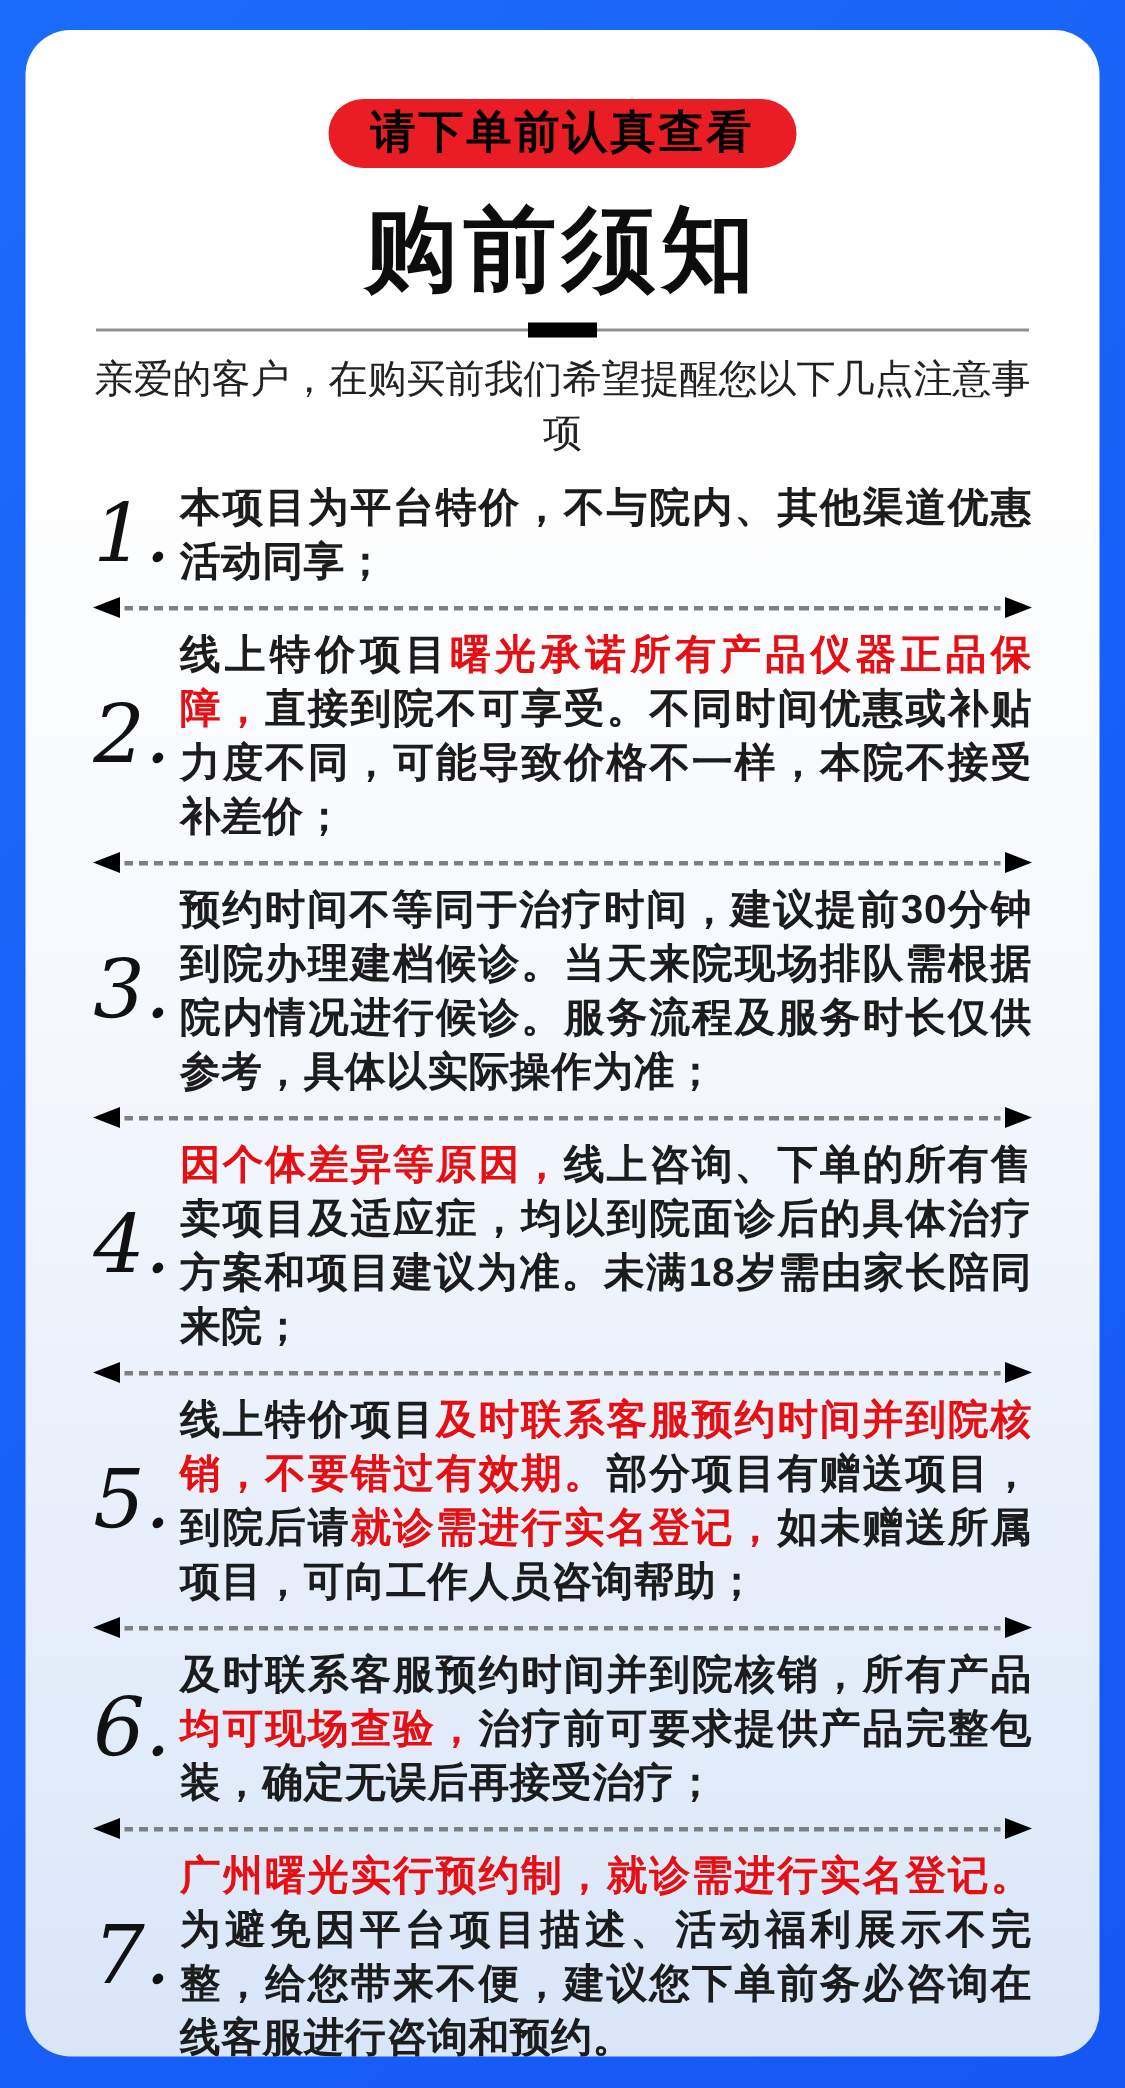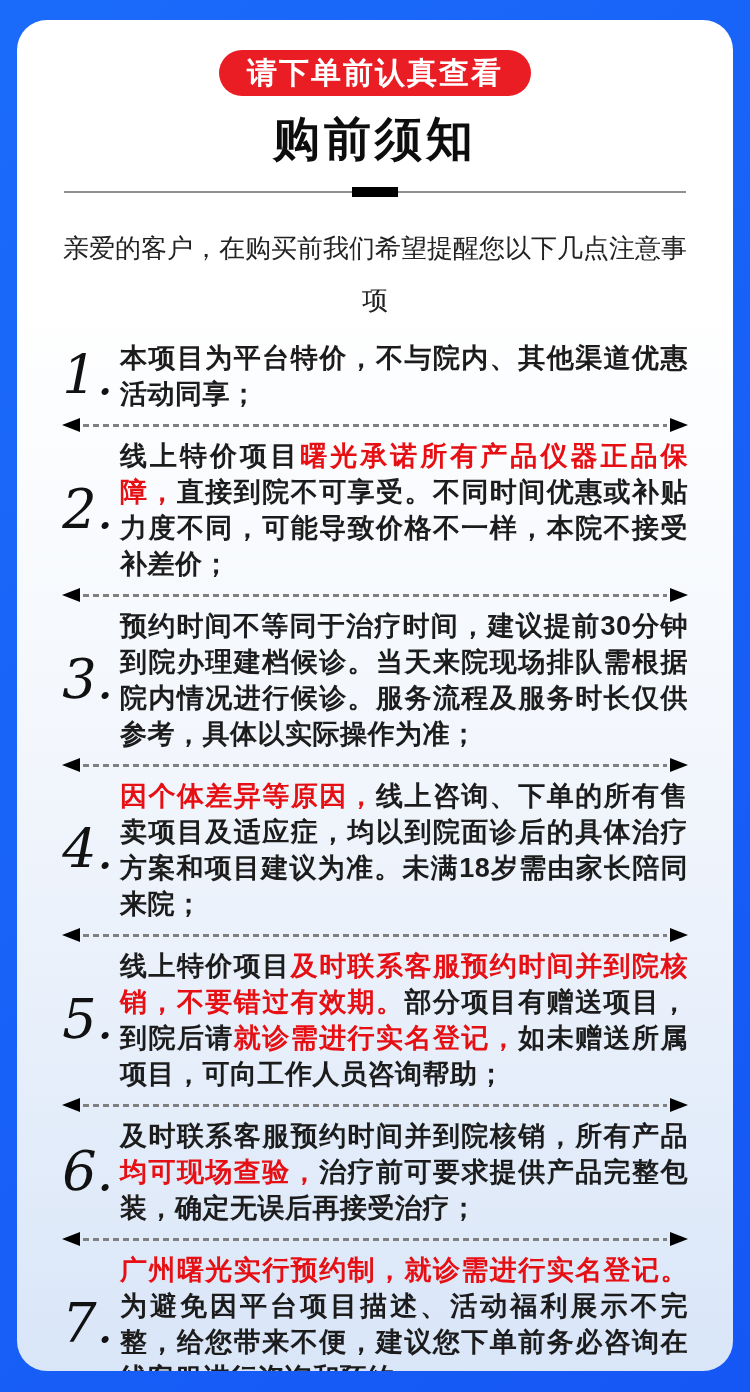--- a/index.html
+++ b/index.html
@@ -18,43 +18,43 @@
     position:relative;
   }
   .card{
     position:absolute;left:17px;right:17px;top:20px;bottom:21px;
     border-radius:30px;
     background:linear-gradient(180deg,#ffffff 0%,#ffffff 20%,#f2f6fc 55%,#d9e6f8 100%);
     padding:30px 45px 0 45px;
     overflow:hidden;
   }
   .badge{
-    width:fit-content;margin:0 auto;
-    background:var(--badge-red);color:#ffffff;
+    width:fit-content;margin:16px auto;
+    background:var(--badge-red);color:#000000;
     font-size:30px;font-weight:700;letter-spacing:2px;
     padding:8px 28px;border-radius:26px;line-height:1;
   }
   .title{
     text-align:center;
-    font-size:47px;font-weight:900;color:#0d0d0d;
+    font-size:62px;font-weight:900;color:#0d0d0d;
     letter-spacing:4px;line-height:78px;margin-top:4px;
   }
   .rule{
     position:relative;height:12px;margin-top:8px;
   }
   .rule .line{
     position:absolute;left:2px;right:2px;top:5px;height:2px;background:var(--gray-line);
   }
   .rule .tick{
     position:absolute;left:50%;top:1px;transform:translateX(-50%);
     width:46px;height:10px;background:#000;
   }
   .intro{
-    margin-top:24px;text-align:center;
-    font-size:26px;line-height:52px;color:#222;
+    margin-top:8px;text-align:center;
+    font-size:26px;line-height:36px;color:#222;
   }
   .items{margin-top:14px;}
   .item{display:flex;align-items:center;}
   .num{
     width:58px;flex-shrink:0;text-align:center;
     font-family:"DejaVu Serif","Liberation Serif",serif;
     font-style:italic;font-size:54px;color:#111;line-height:1;
     padding-right:6px;
   }
   .txt{

